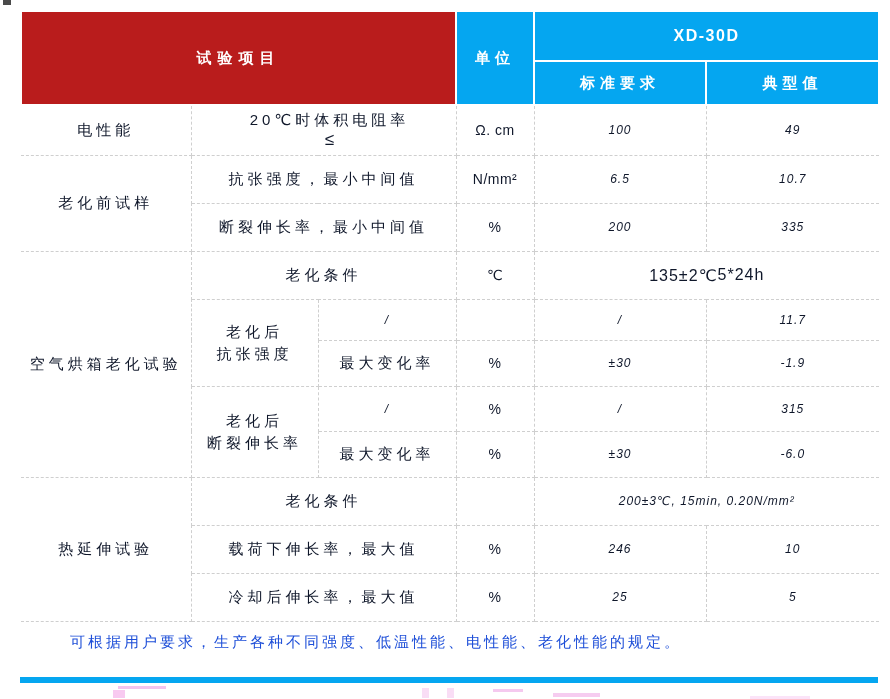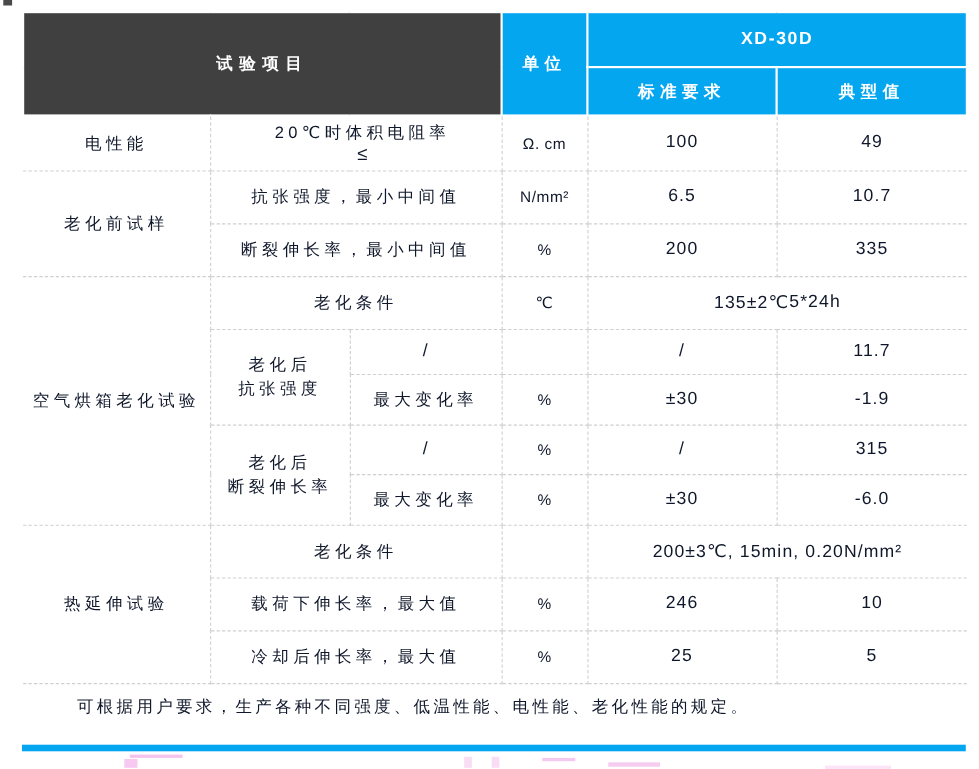--- a/index.html
+++ b/index.html
@@ -12,38 +12,38 @@
   table.spec{
     position:absolute;left:20px;top:10px;width:858px;
     border-collapse:collapse;table-layout:fixed;
   }
   thead th{
     background:#05a6f0;color:#ffffff;font-weight:bold;
     border:2px solid #ffffff;text-align:center;vertical-align:middle;
     font-size:15px;letter-spacing:5px;
   }
   thead th.model{letter-spacing:1.5px;font-size:16px;}
-  thead th.dark{background:#404040;letter-spacing:6px;}
+  thead th.dark{background:#b91c1c;letter-spacing:6px;}
   tbody td{
     border-right:1px dashed #cfcfcf;
     border-bottom:1px dashed #cfcfcf;
     text-align:center;vertical-align:middle;
     font-size:15px;letter-spacing:4px;color:#0f172a;
   }
   tbody td:last-child{border-right:none;}
-  tbody td.val{font-size:16px;letter-spacing:1px;}
+  tbody td.val{font-size:12px;letter-spacing:1px;font-style:italic;}
   tbody td.unit{font-size:14px;letter-spacing:0.5px;margin-top:40px;}
   td .stack span{display:block;line-height:1.45;}
   .item-flex{display:flex;justify-content:space-between;align-items:center;padding:0 16px 0 28px;flex-direction:column;}
   .item-flex .leq{font-size:17px;letter-spacing:0;}
   .cond-pair{display:flex;justify-content:center;align-items:center;letter-spacing:1px;font-size:16px;}
   
   .footer-note{
     position:absolute;left:0;top:633px;width:752px;text-align:center;
-    font-size:15px;letter-spacing:3px;color:#0f172a;
+    font-size:15px;letter-spacing:3px;color:#1d4ed8;
   }
   .bottom-rule{position:absolute;left:20px;top:677px;width:858px;height:6px;background:#05a6f0;}
   .artifact{position:absolute;}
 </style>
 </head>
 <body>
 
 <table class="spec">
   <colgroup>
     <col style="width:170px">

